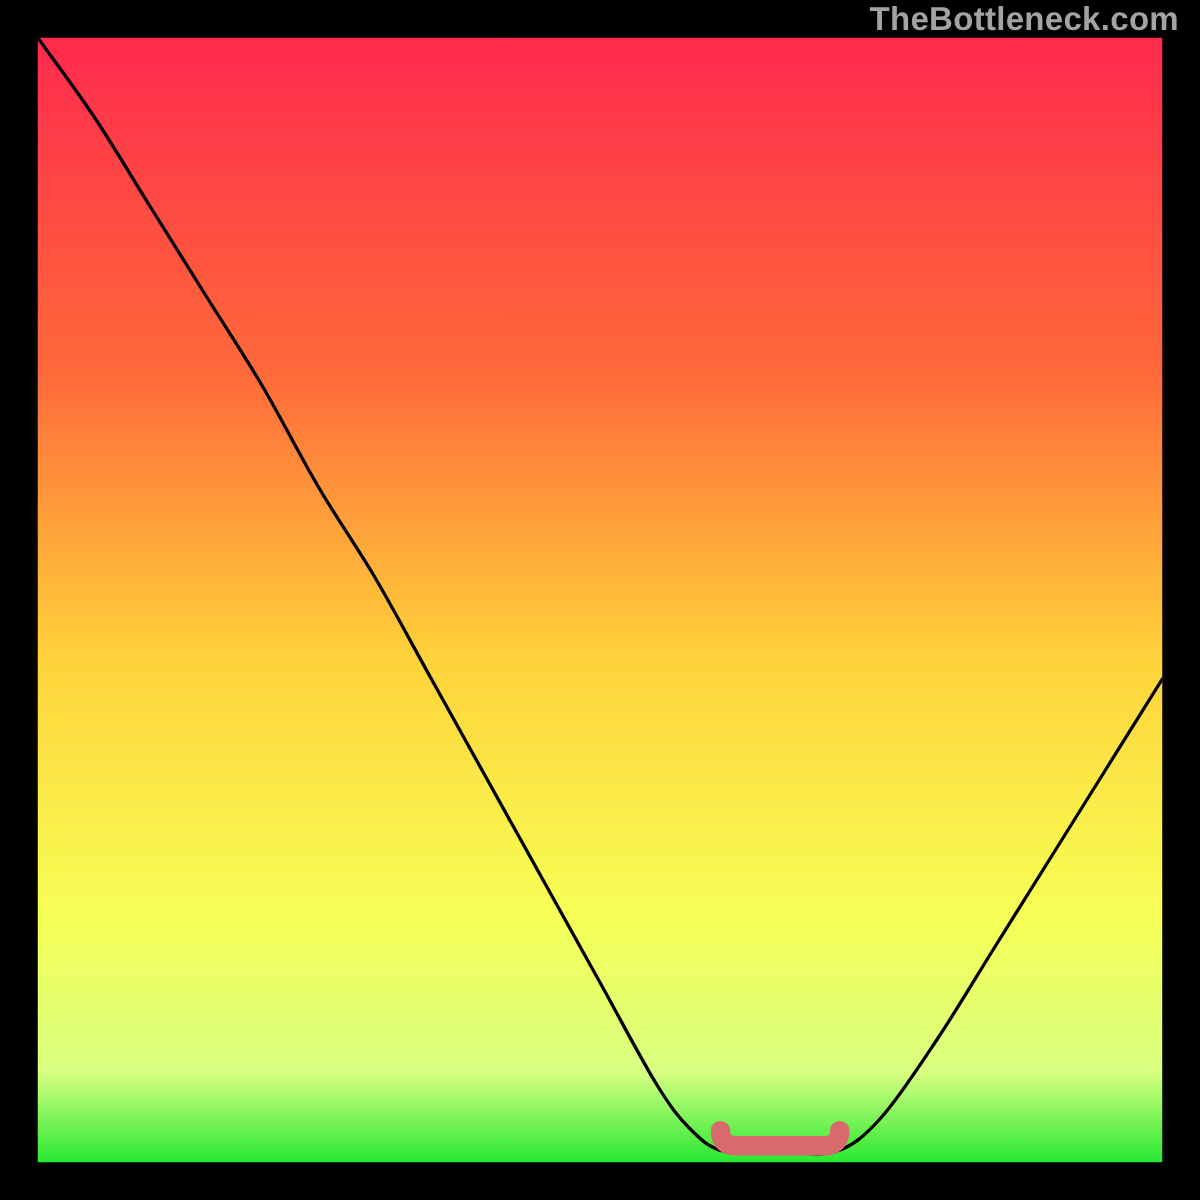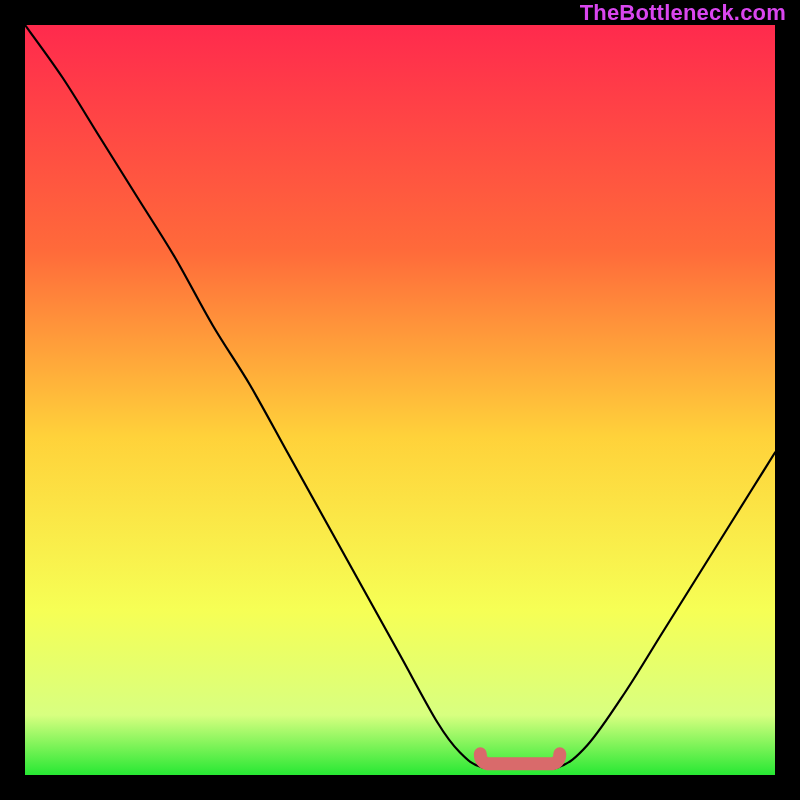--- a/index.html
+++ b/index.html
@@ -25,21 +25,21 @@
     width: 750px;
     height: 750px;
   }
   .watermark {
     position: absolute;
     top: 0px;
     right: 14px;
     font-family: Arial, Helvetica, sans-serif;
     font-size: 22px;
     font-weight: 600;
-    color: #d946ef;
+    color: #a3a3a3;
     letter-spacing: 0.2px;
   }
   svg {
     display: block;
   }
   .curve {
     fill: none;
     stroke: #000;
     stroke-width: 2.2;
     stroke-linecap: round;

